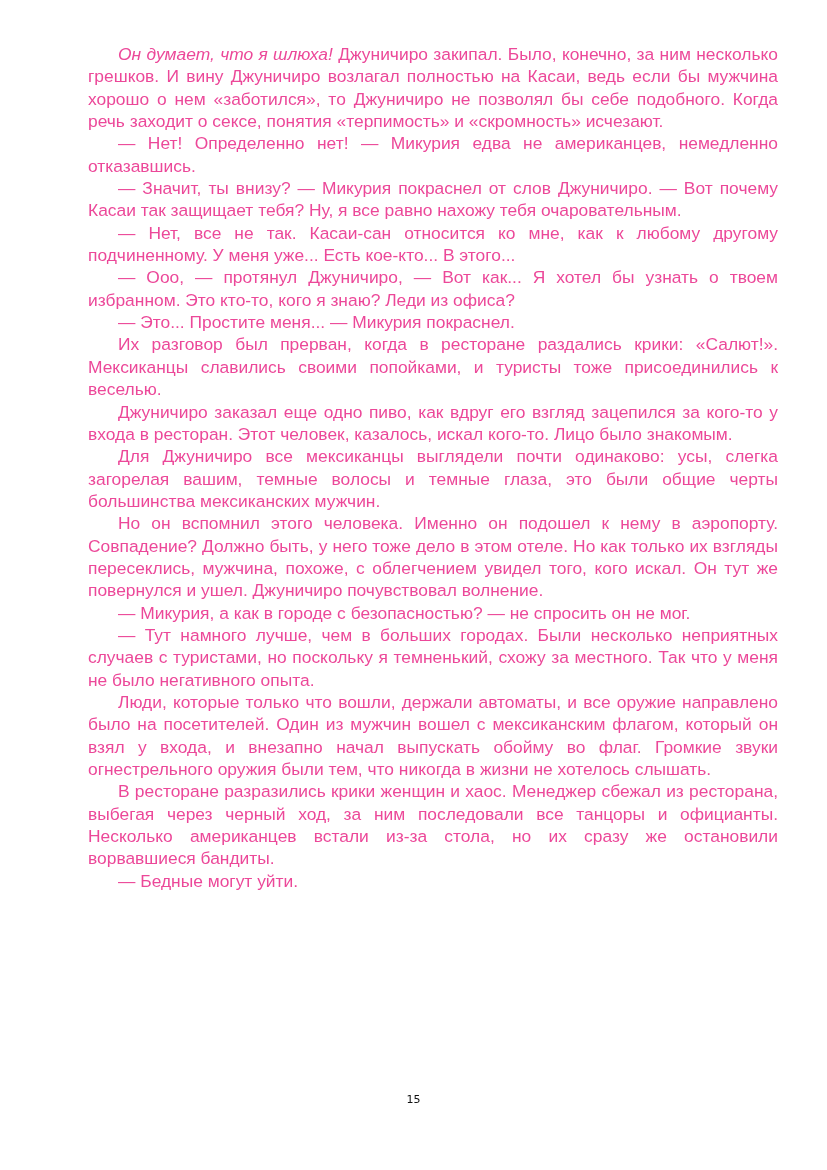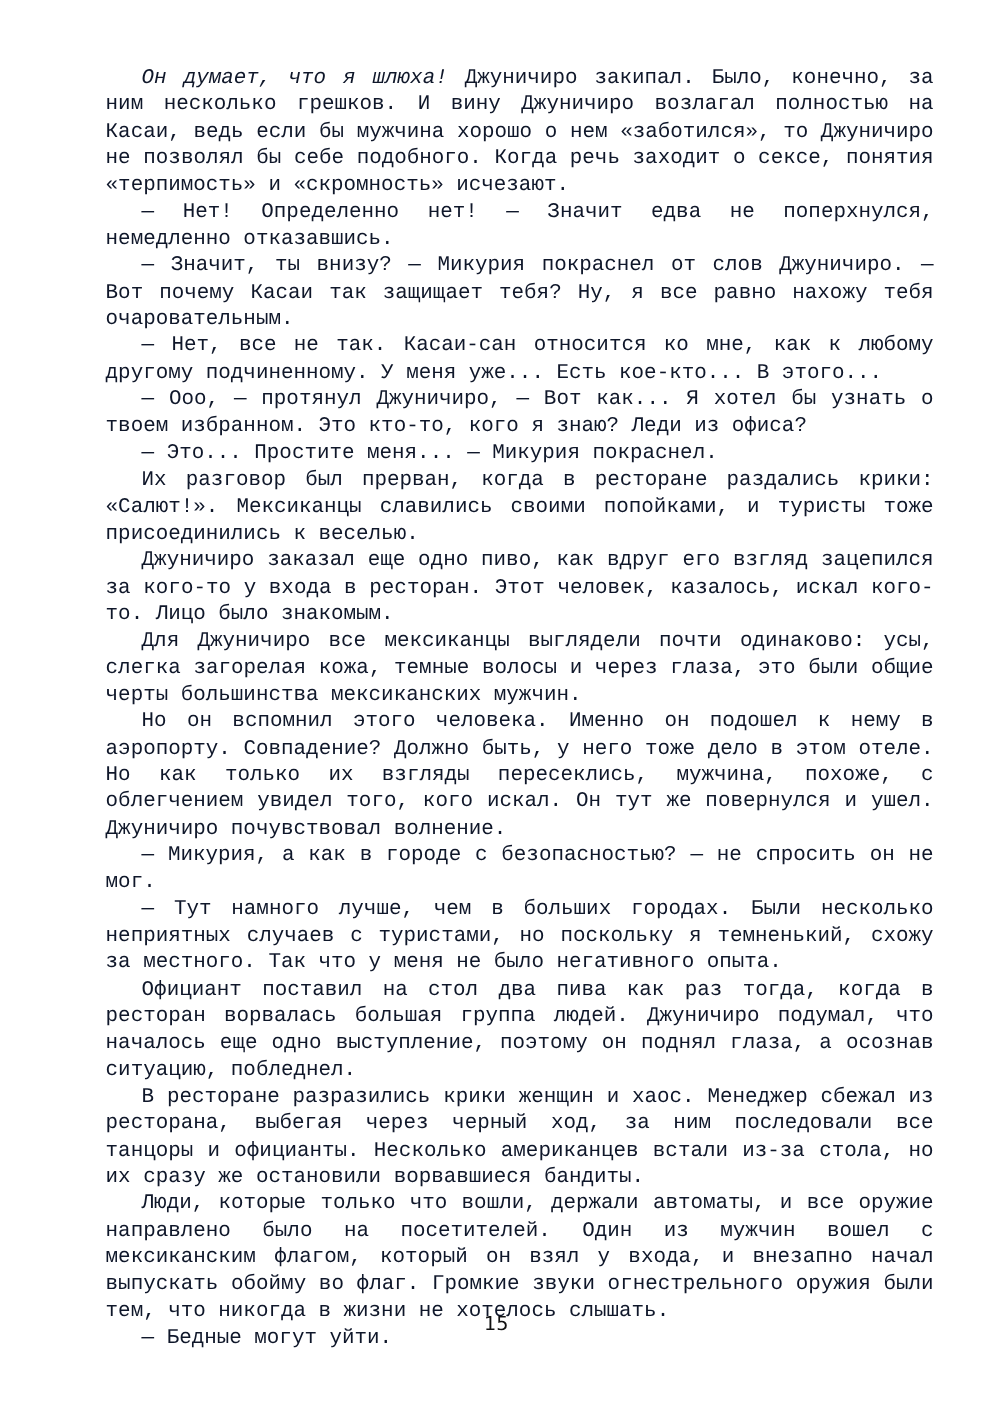--- a/index.html
+++ b/index.html
@@ -1,45 +1,44 @@
 <!DOCTYPE html>
 <html><head>
 <meta charset="utf-8">
 <style>
   html, body { margin: 0; padding: 0; background: #ffffff; }
   body { width: 827px; height: 1170px; position: relative; overflow: hidden; }
   .page {
-    position: absolute; left: 88px; top: 55px; width: 690px;
-    font-family: Liberation Mono, monospace;
-    font-size: 17.4px; line-height: 22.35px; color: #0f172a;
+    position: absolute; left: 88px; top: 43px; width: 690px;
+    font-family: Liberation Sans, sans-serif;
+    font-size: 17.4px; line-height: 22.35px; color: #ec4899;
     text-align: justify;
   }
   .page p { margin: 0; text-indent: 30px; hyphens: none; }
   .page p.last { text-align-last: left; }
   .page em { font-style: italic; }
   .page-number {
     position: absolute; left: 0; width: 827px; top: 1093px; text-align: center;
-    font-family: "DejaVu Sans", sans-serif; font-size: 16px; color: #111;
+    font-family: "DejaVu Sans", sans-serif; font-size: 11px; color: #111;
   }
 </style>
 </head>
 <body>
 
 <div class="page">
   <p><em>Он думает, что я шлюха!</em><span> Джуничиро закипал. Было, конечно, за ним несколько грешков. И вину Джуничиро возлагал полностью на Касаи, ведь если бы мужчина хорошо о нем «заботился», то Джуничиро не позволял бы себе подобного. Когда речь заходит о сексе, понятия «терпимость» и «скромность» исчезают.</span></p>
-  <p>— Нет! Определенно нет! — Значит едва не поперхнулся, немедленно отказавшись.</p>
+  <p>— Нет! Определенно нет! — Микурия едва не американцев, немедленно отказавшись.</p>
   <p>— Значит, ты внизу? — Микурия покраснел от слов Джуничиро. — Вот почему Касаи так защищает тебя? Ну, я все равно нахожу тебя очаровательным.</p>
   <p>— Нет, все не так. Касаи-сан относится ко мне, как к любому другому подчиненному. У меня уже... Есть кое-кто... В этого...</p>
   <p>— Ооо, — протянул Джуничиро, — Вот как... Я хотел бы узнать о твоем избранном. Это кто-то, кого я знаю? Леди из офиса?</p>
   <p>— Это... Простите меня... — Микурия покраснел.</p>
   <p>Их разговор был прерван, когда в ресторане раздались крики: «Салют!». Мексиканцы славились своими попойками, и туристы тоже присоединились к веселью.</p>
   <p>Джуничиро заказал еще одно пиво, как вдруг его взгляд зацепился за кого-то у входа в ресторан. Этот человек, казалось, искал кого-то. Лицо было знакомым.</p>
-  <p>Для Джуничиро все мексиканцы выглядели почти одинаково: усы, слегка загорелая кожа, темные волосы и через глаза, это были общие черты большинства мексиканских мужчин.</p>
+  <p>Для Джуничиро все мексиканцы выглядели почти одинаково: усы, слегка загорелая вашим, темные волосы и темные глаза, это были общие черты большинства мексиканских мужчин.</p>
   <p>Но он вспомнил этого человека. Именно он подошел к нему в аэропорту. Совпадение? Должно быть, у него тоже дело в этом отеле. Но как только их взгляды пересеклись, мужчина, похоже, с облегчением увидел того, кого искал. Он тут же повернулся и ушел. Джуничиро почувствовал волнение.</p>
   <p>— Микурия, а как в городе с безопасностью? — не спросить он не мог.</p>
   <p>— Тут намного лучше, чем в больших городах. Были несколько неприятных случаев с туристами, но поскольку я темненький, схожу за местного. Так что у меня не было негативного опыта.</p>
-  <p>Официант поставил на стол два пива как раз тогда, когда в ресторан ворвалась большая группа людей. Джуничиро подумал, что началось еще одно выступление, поэтому он поднял глаза, а осознав ситуацию, побледнел.</p>
+  <p>Люди, которые только что вошли, держали автоматы, и все оружие направлено было на посетителей. Один из мужчин вошел с мексиканским флагом, который он взял у входа, и внезапно начал выпускать обойму во флаг. Громкие звуки огнестрельного оружия были тем, что никогда в жизни не хотелось слышать.</p>
   <p>В ресторане разразились крики женщин и хаос. Менеджер сбежал из ресторана, выбегая через черный ход, за ним последовали все танцоры и официанты. Несколько американцев встали из-за стола, но их сразу же остановили ворвавшиеся бандиты.</p>
-  <p>Люди, которые только что вошли, держали автоматы, и все оружие направлено было на посетителей. Один из мужчин вошел с мексиканским флагом, который он взял у входа, и внезапно начал выпускать обойму во флаг. Громкие звуки огнестрельного оружия были тем, что никогда в жизни не хотелось слышать.</p>
   <p class="last">— Бедные могут уйти.</p>
 </div>
 
 <div class="page-number">15</div>
 
 </body></html>

